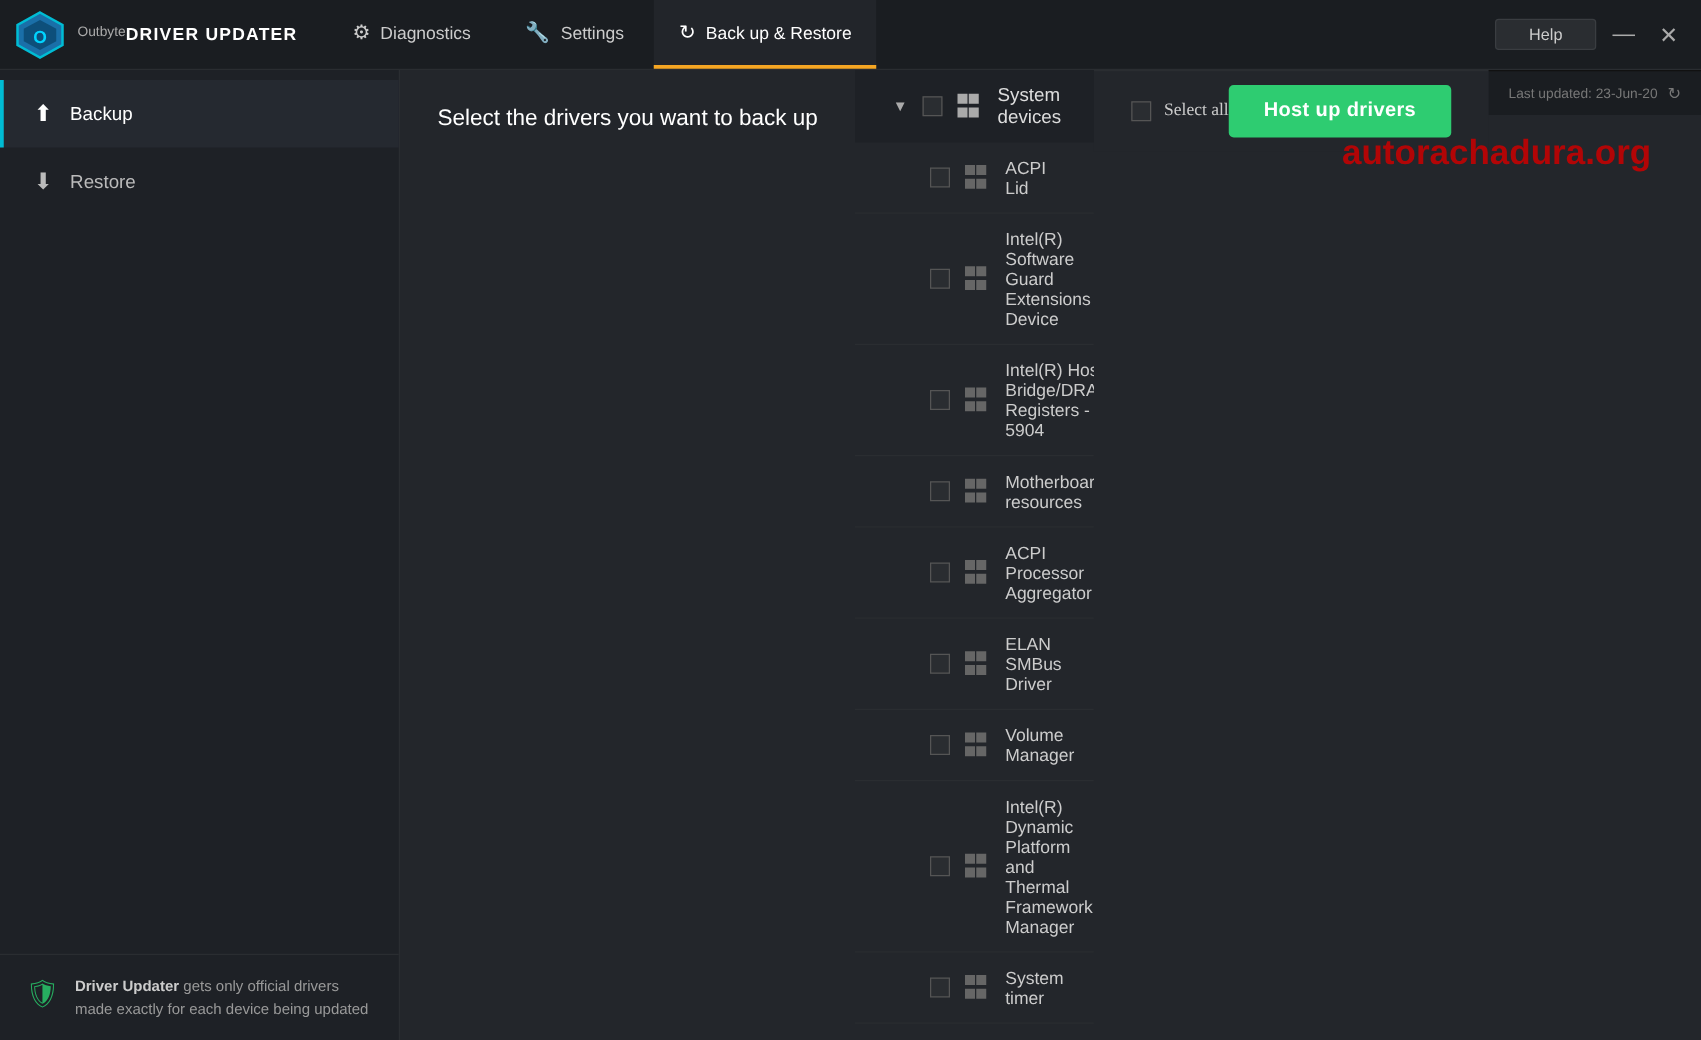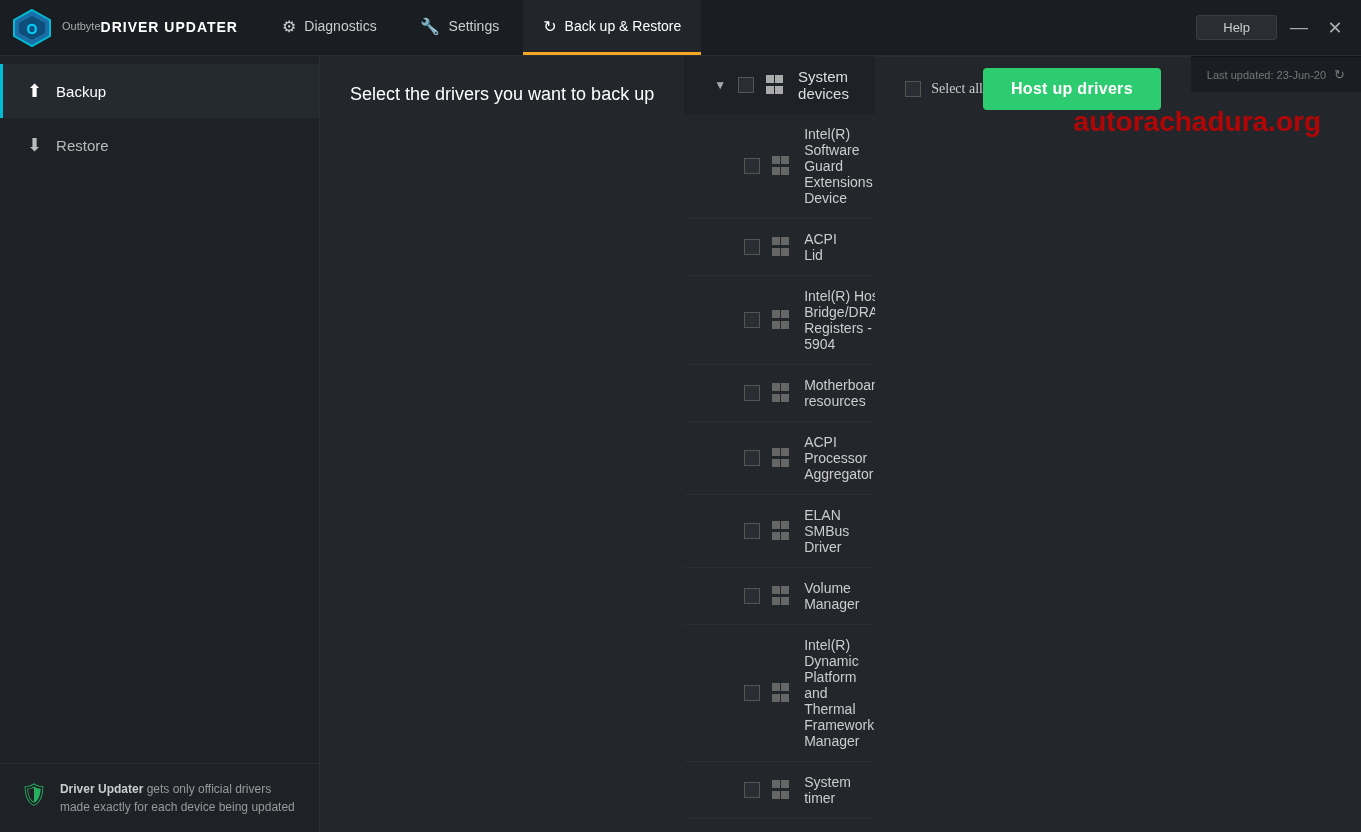--- a/index.html
+++ b/index.html
@@ -440,31 +440,31 @@
       </div>
 
       <div class="device-item">
         <div class="device-checkbox"></div>
         <div class="device-windows-icon">
           <span></span>
             <span></span>
             <span></span>
             <span></span>
         </div>
+        <span class="device-label">ACPI Lid</span>
+      </div>
+      <div class="device-item">
+        <div class="device-checkbox"></div>
+        <div class="device-windows-icon">
+          <span></span>
+            <span></span>
+            <span></span>
+            <span></span>
+        </div>
         <span class="device-label">Intel(R) Software Guard Extensions Device</span>
-      </div>
-      <div class="device-item">
-        <div class="device-checkbox"></div>
-        <div class="device-windows-icon">
-          <span></span>
-            <span></span>
-            <span></span>
-            <span></span>
-        </div>
-        <span class="device-label">ACPI Lid</span>
       </div>
       <div class="device-item">
         <div class="device-checkbox"></div>
         <div class="device-windows-icon">
           <span></span>
             <span></span>
             <span></span>
             <span></span>
         </div>
         <span class="device-label">Intel(R) Host Bridge/DRAM Registers - 5904</span>

